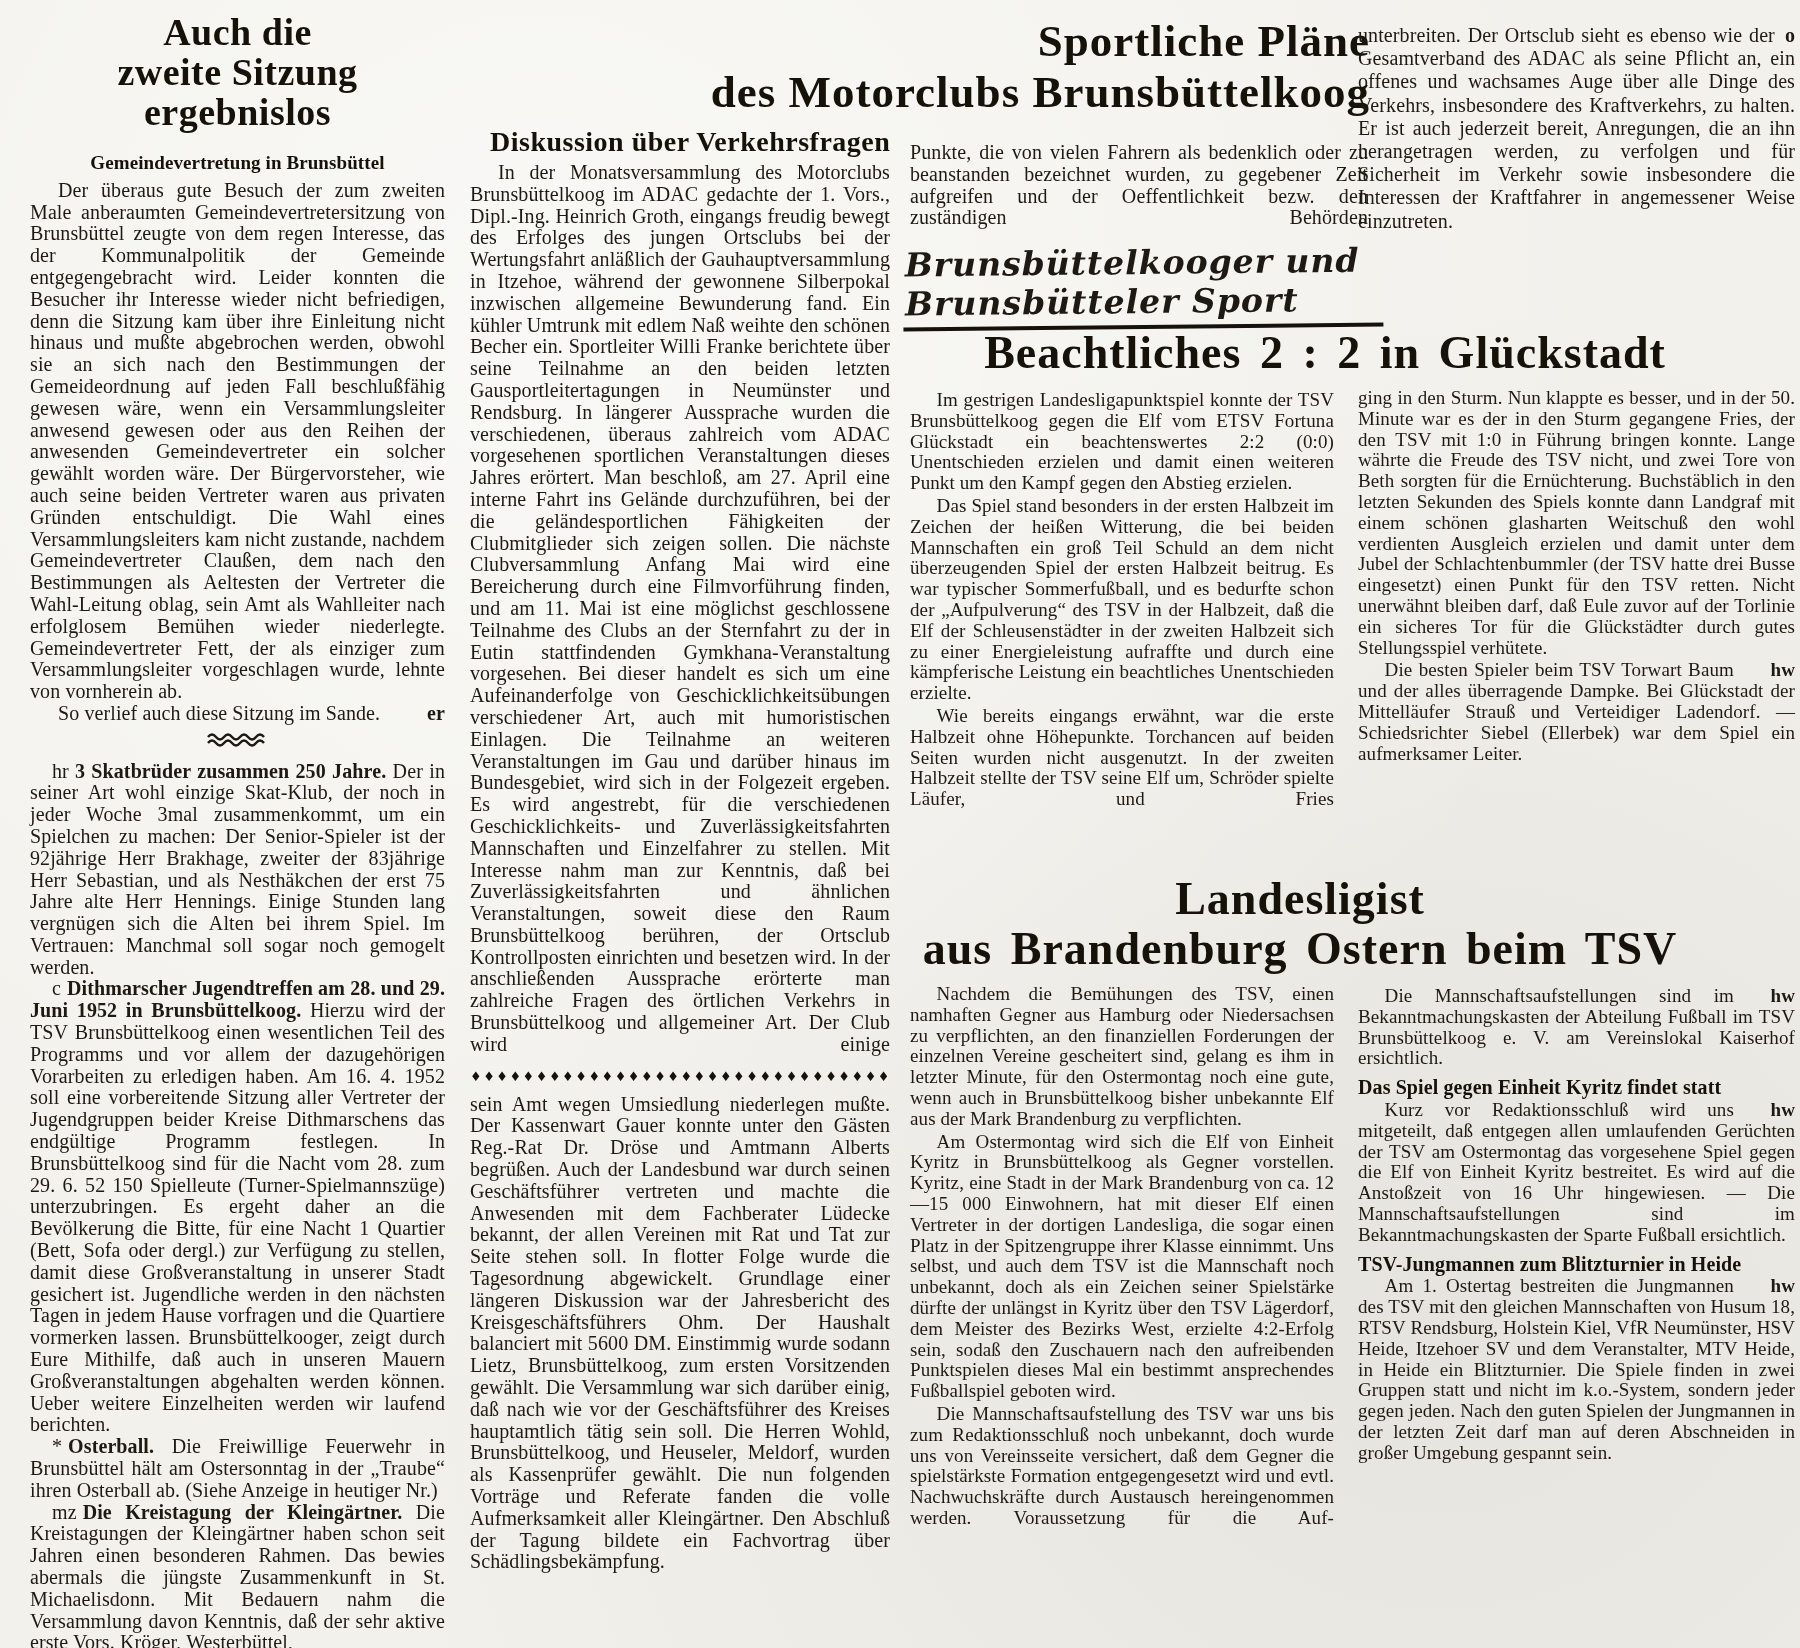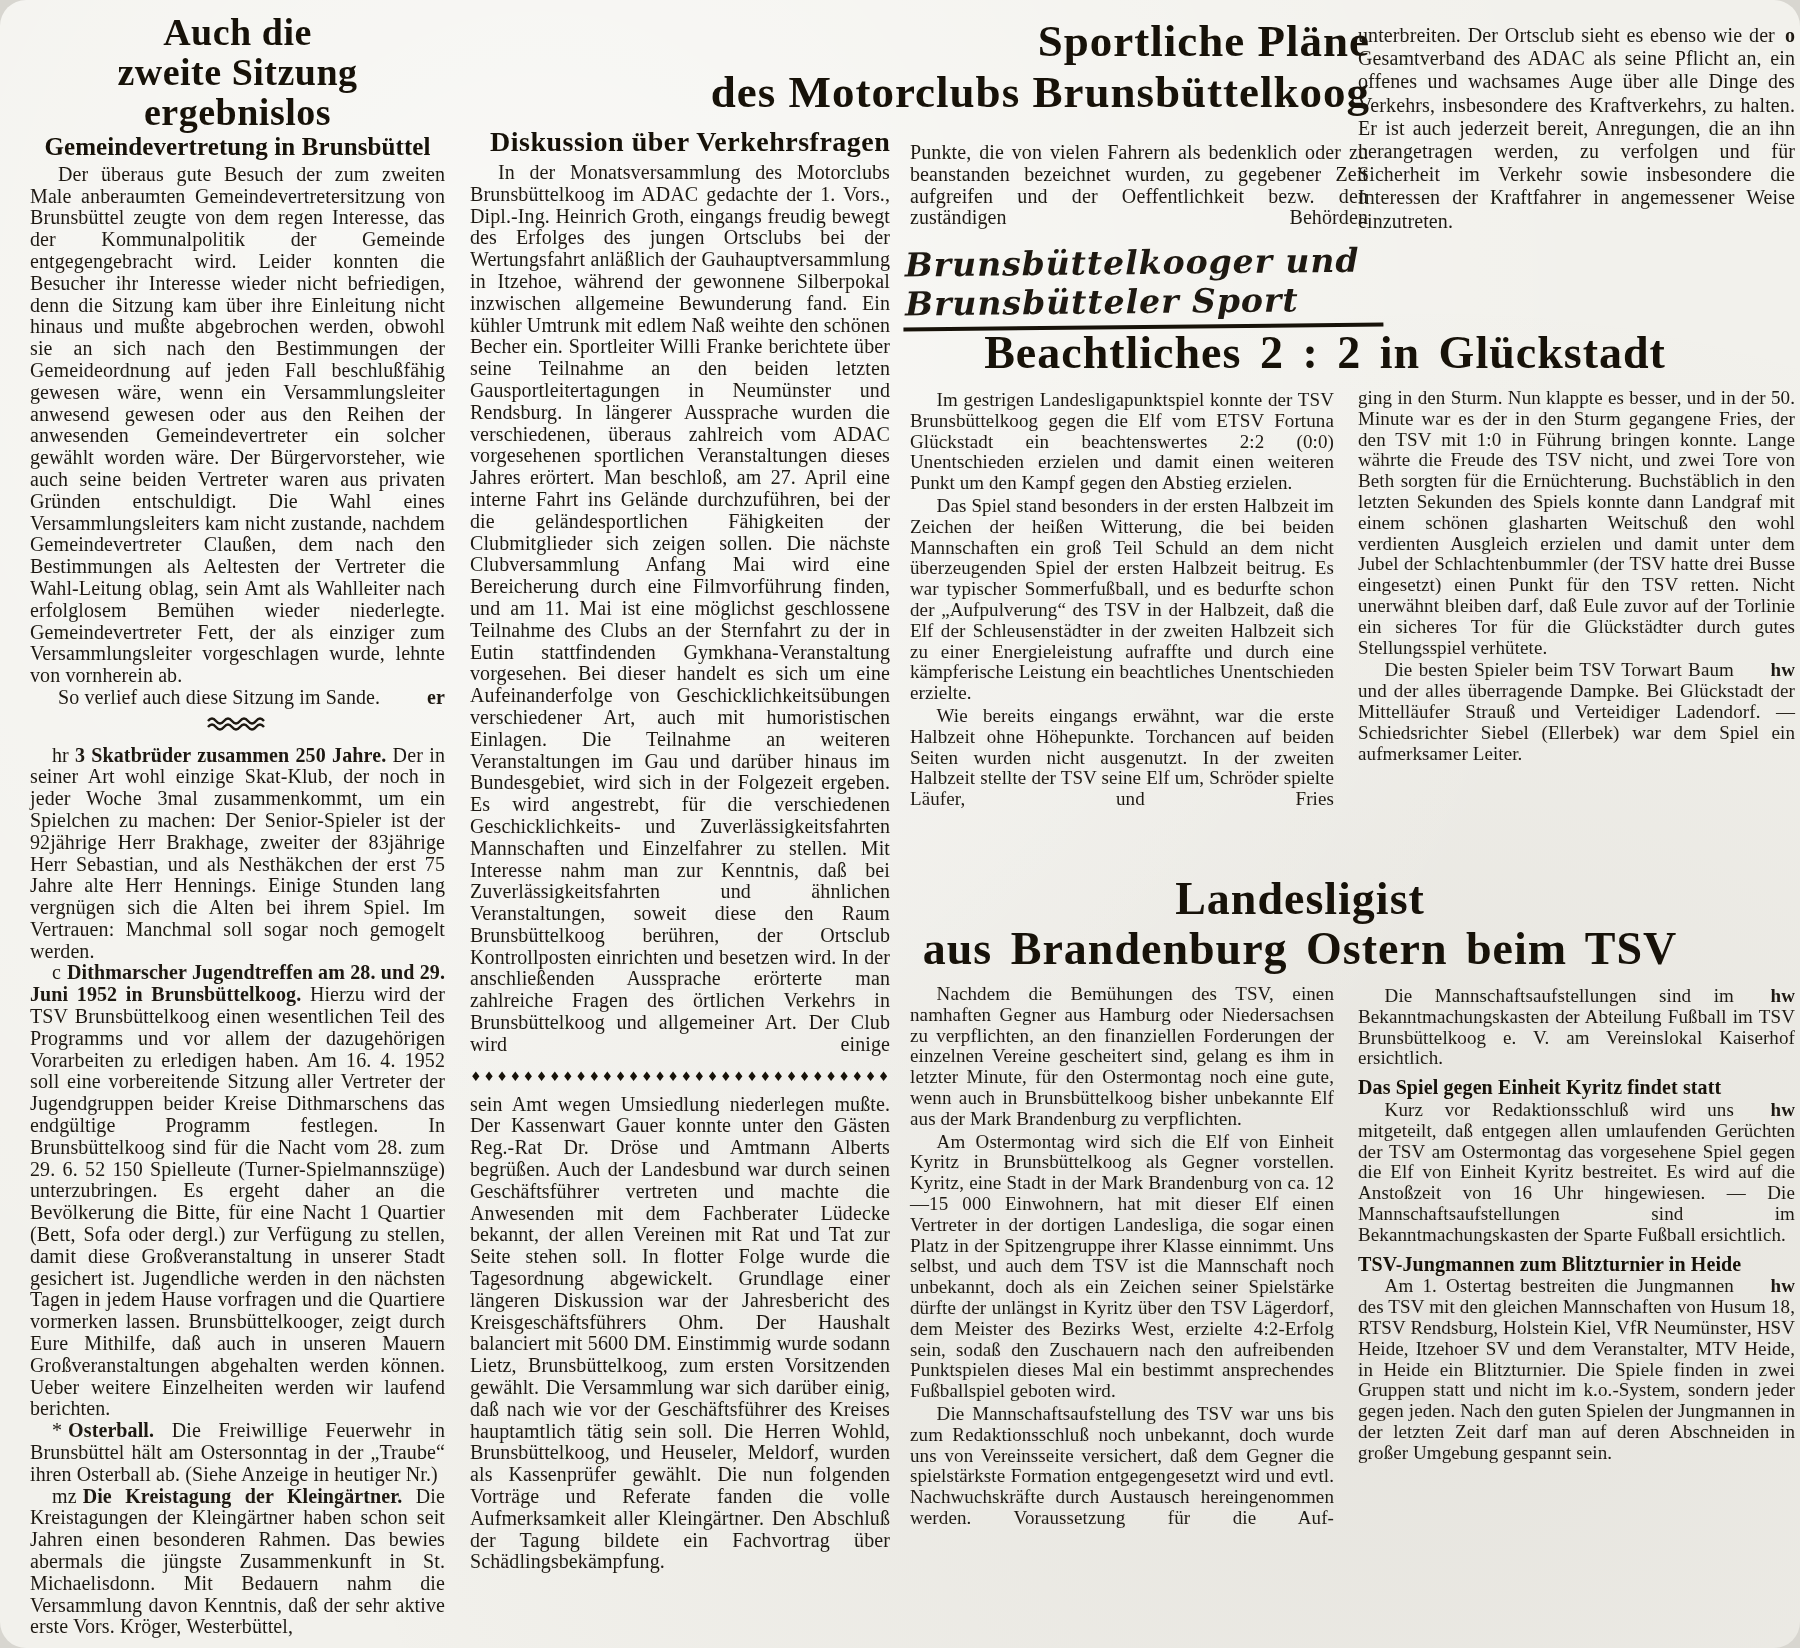--- a/index.html
+++ b/index.html
@@ -5,33 +5,32 @@
   :root { --paper:#f2f1ec; --ink:#1e1912; }
   html,body{margin:0;padding:0;background:#d8d6d0;}
   .page{
     position:relative;width:1800px;height:1648px;overflow:hidden;
     background:
       radial-gradient(ellipse at 30% 20%, rgba(255,255,255,.55), rgba(255,255,255,0) 60%),
       radial-gradient(ellipse at 80% 80%, rgba(120,110,95,.10), rgba(120,110,95,0) 55%),
       var(--paper);
     color:var(--ink);
     font-family:"Liberation Serif", serif;
-    border-radius:26px;
   }
   .abs{position:absolute;}
   .body-txt{font-size:20px;line-height:21.8px;text-align:justify;letter-spacing:.1px;}
   .body-txt p{margin:0;text-indent:1.4em;}
   .body-txt p.noindent{text-indent:0;}
   .cont-end{text-align-last:justify;}
   .lead-bold{font-weight:400;}
   .sp{font-size:19px;line-height:20.8px;}
   .sp p{margin:0 0 2px 0;}
   h1,h2,h3,h4{margin:0;font-weight:700;color:#171209;}
   .hl-small{font-size:38px;line-height:40px;text-align:center;letter-spacing:.5px;}
-  .sub-small{font-size:25px;text-align:center;margin-top:4px;}
+  .sub-small{font-size:19px;text-align:center;margin-top:20px;}
   .hl-main{font-size:45px;line-height:51px;text-align:right;letter-spacing:1px;}
   .sub-main{font-size:28px;text-align:left;margin-top:8px;letter-spacing:.5px;}
   .hl-sport{font-size:46px;line-height:50px;text-align:center;letter-spacing:1px;word-spacing:6px;font-family:Liberation Serif, serif;}
   .kicker{
     font-family:"DejaVu Serif", serif;font-style:italic;font-weight:700;
     font-size:33px;letter-spacing:1px;transform:rotate(-.6deg);
     border-bottom:4px solid #171209;padding:0 6px 4px 2px;display:inline-block;
   }
   .note-head{font-size:20px;margin:8px 0 2px 0;}
   .signoff{float:right;font-weight:700;padding-left:10px;}

